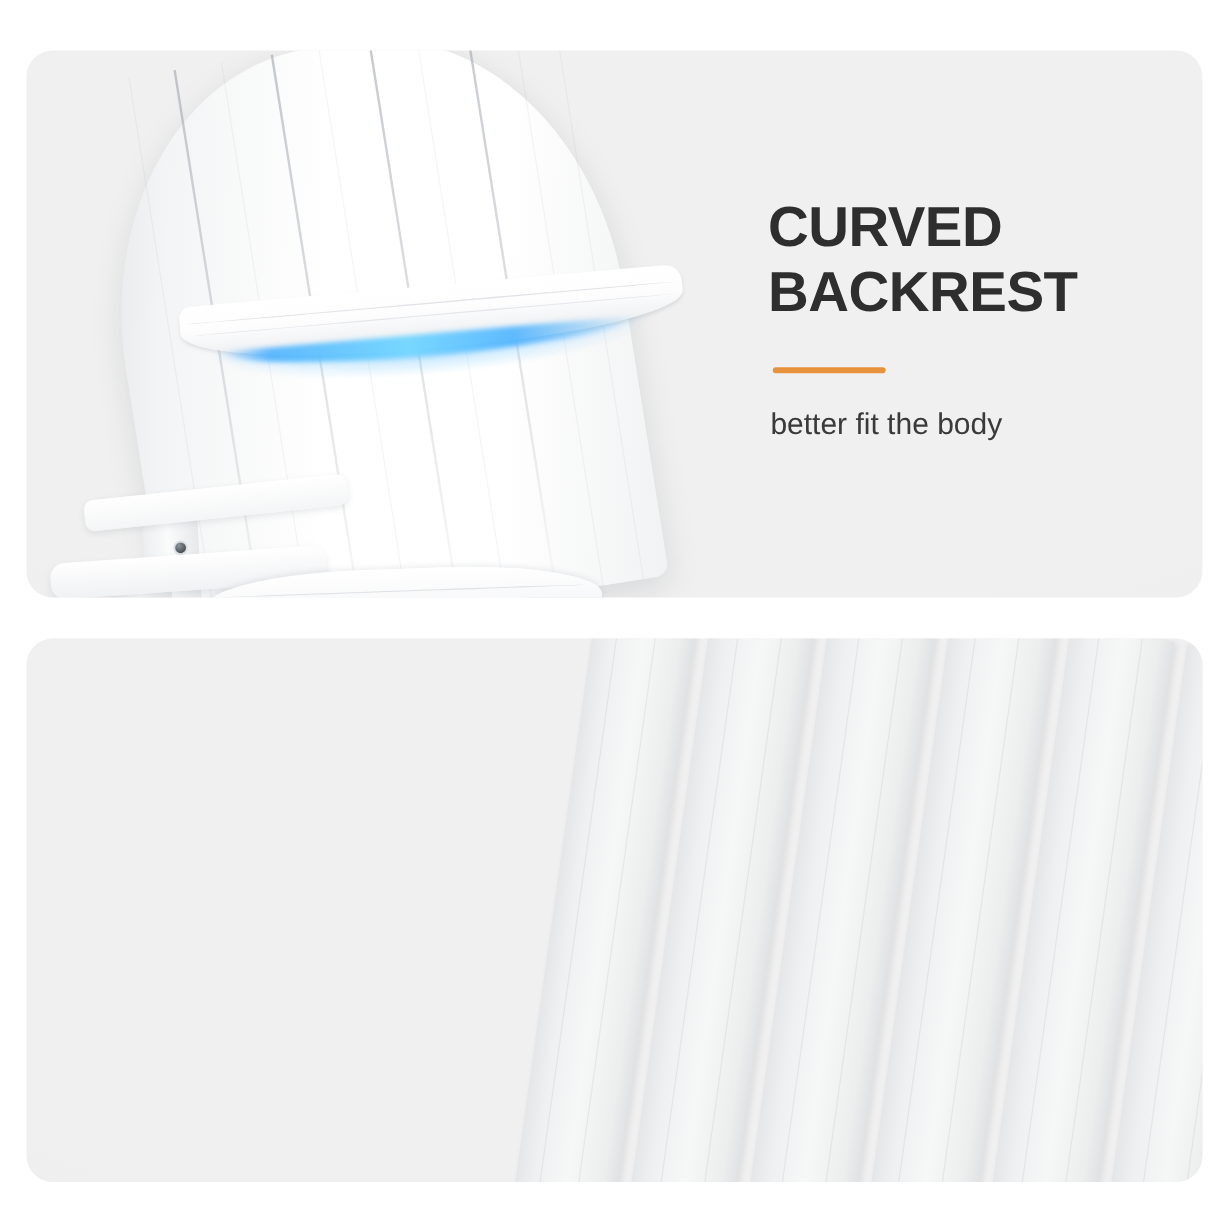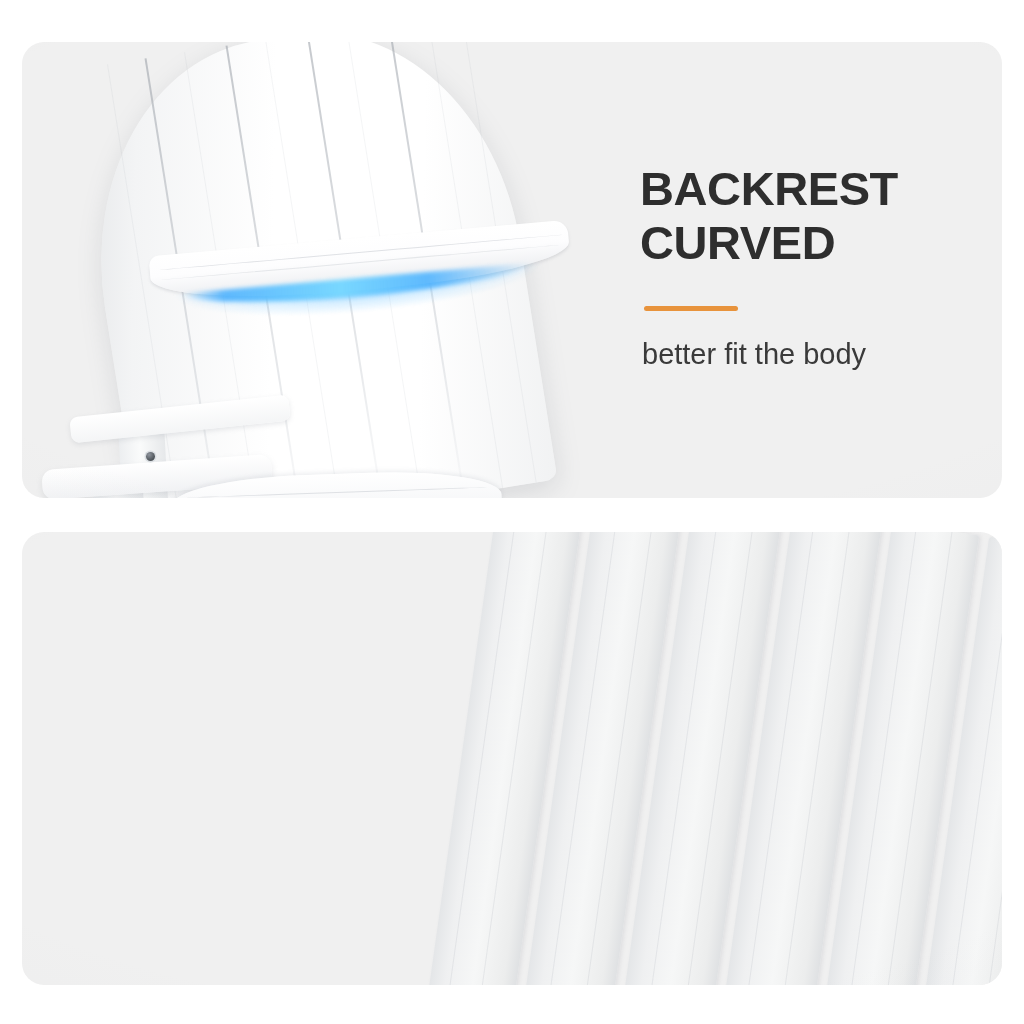--- a/index.html
+++ b/index.html
@@ -64,21 +64,21 @@
     width: 94px;
     height: 5px;
     border-radius: 3px;
     background: #e8933c;
     margin: 36px 0 0 4px;
   }
 
   .subline {
     font-family: "Liberation Sans", sans-serif;
     font-weight: normal;
-    font-size: 29px;
+    font-size: 25px;
     line-height: 34px;
     color: #3a3a3a;
     margin: 26px 0 0 2px;
     white-space: nowrap;
   }
 
   
   #art-top {
     position: absolute;
     inset: 0;
@@ -314,22 +314,22 @@
       <div class="armrest-a"></div>
       <div class="bolt" style="left:124px; top:410px;"></div>
 
       <div class="post post-2"></div>
       <div class="armrest-b"></div>
 
       <div class="vignette"></div>
     </div>
 
     <div class="copy" id="copy-top">
+      <div class="headline">CURVED</div>
       <div class="headline">BACKREST</div>
-      <div class="headline">CURVED</div>
       <div class="rule"></div>
       <div class="subline">better fit the body</div>
     </div>
   </div>
 
   <div class="panel" id="panel-bottom">
 
     <div id="art-bottom">
 
       <div class="slatfield">

